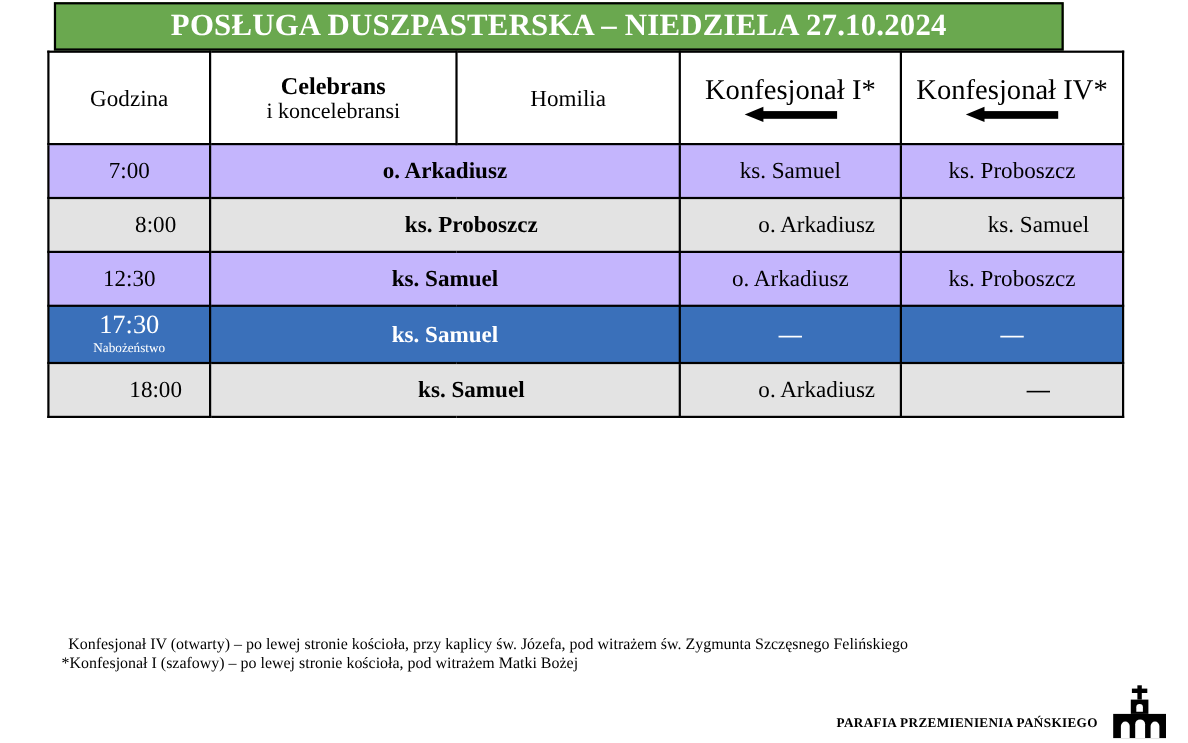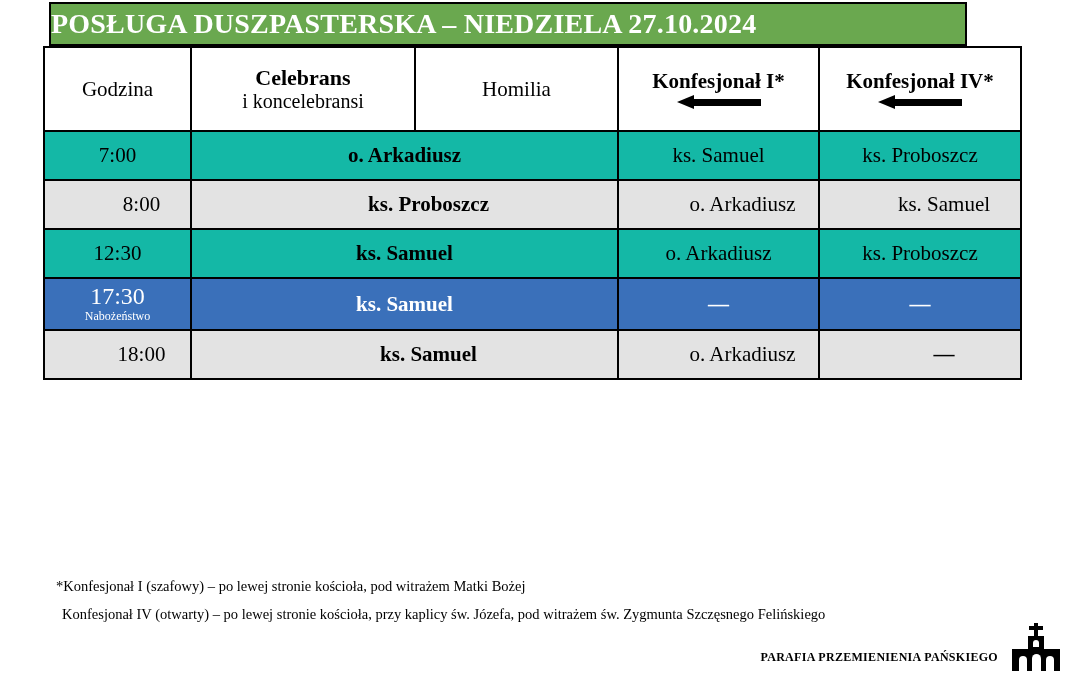--- a/index.html
+++ b/index.html
@@ -26,21 +26,21 @@
     position: absolute;
     left: 49px;
     top: 2px;
     width: 918px;
     height: 44px;
     background: #6aa84f;
     border: 2px solid #000000;
     box-sizing: border-box;
     display: flex;
     align-items: center;
-    justify-content: flex-start;
+    justify-content: center;
   }
   .title-bar .title-text {
     font-family: "Liberation Serif", serif;
     font-weight: bold;
     font-size: 28px;
     color: #ffffff;
     letter-spacing: 0.2px;
     white-space: nowrap;
   }
 
@@ -82,23 +82,22 @@
     font-size: 22px;
   }
   .th-celebrans-sub {
     display: block;
     font-weight: normal;
     font-size: 20px;
   }
   .th-homilia { font-size: 22px; }
   .th-conf-label {
     display: block;
-    font-size: 21px;
+    font-size: 26px;
     margin-bottom: 1px;
-    font-weight: bold;
   }
   .arrow-left {
     display: block;
     margin: 0 auto;
     width: 84px;
     height: 14px;
     position: relative;
   }
   .arrow-left .shaft {
     position: absolute;
@@ -114,21 +113,21 @@
     top: 0;
     width: 0;
     height: 0;
     border-top: 7px solid transparent;
     border-bottom: 7px solid transparent;
     border-right: 17px solid #000000;
   }
 
   
   tbody tr { height: 49px; }
-  tbody td { background: #14b8a6; }
+  tbody td { background: #c4b5fd; }
 
   tr.row-grey td       { background: #a6a6a6; color: #ffffff; }
   tr.row-lightgrey td  { background: #e3e3e3; padding-left: 48px; }
   tr.row-blue td       { background: #3a70ba; color: #ffffff; }
 
   td.cell-hour { font-size: 24px; }
   td.cell-celeb { font-weight: bold; font-size: 22px; }
   td.cell-conf  { font-size: 21px; }
 
   .hour-two-line .l1 { display: block; font-size: 20px; line-height: 1.1; }
@@ -266,22 +265,22 @@
         <td class="cell-hour">18:00</td>
         <td class="cell-celeb" colspan="2">ks. Samuel</td>
         <td class="cell-conf">o. Arkadiusz</td>
         <td class="cell-conf dash">—</td>
       </tr>
 
     </tbody>
   </table>
 
   <div class="footnotes">
+    <div class="footnote fn2">Konfesjonał IV (otwarty) – po lewej stronie kościoła, przy kaplicy św. Józefa, pod witrażem św. Zygmunta Szczęsnego Felińskiego</div>
     <div class="footnote fn1">*Konfesjonał I (szafowy) – po lewej stronie kościoła, pod witrażem Matki Bożej</div>
-    <div class="footnote fn2">Konfesjonał IV (otwarty) – po lewej stronie kościoła, przy kaplicy św. Józefa, pod witrażem św. Zygmunta Szczęsnego Felińskiego</div>
   </div>
 
   <div class="parish">
     <span class="parish-name">PARAFIA PRZEMIENIENIA PAŃSKIEGO</span>
     <span class="church-logo">
       <span class="cross-v"></span>
       <span class="cross-h"></span>
       <span class="tower"></span>
       <span class="tower-w"></span>
       <span class="body"></span>

